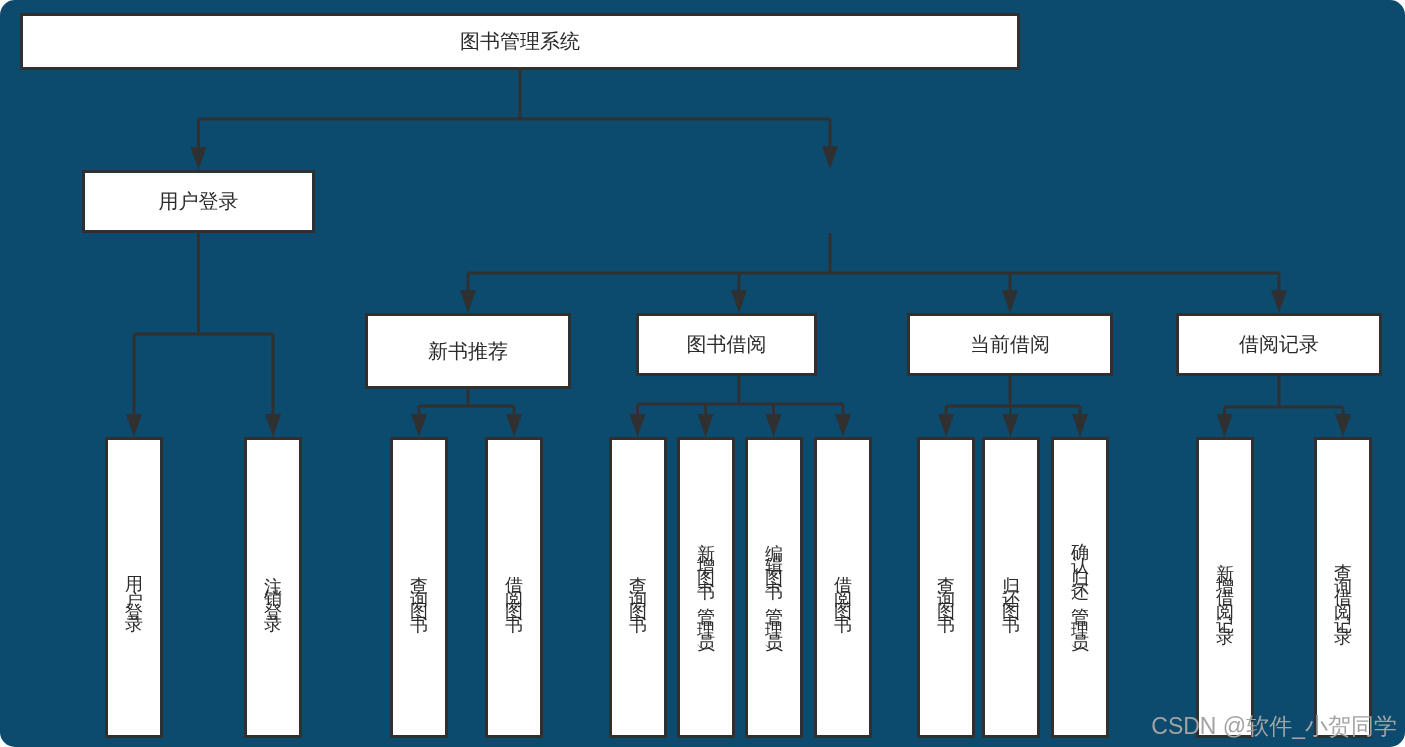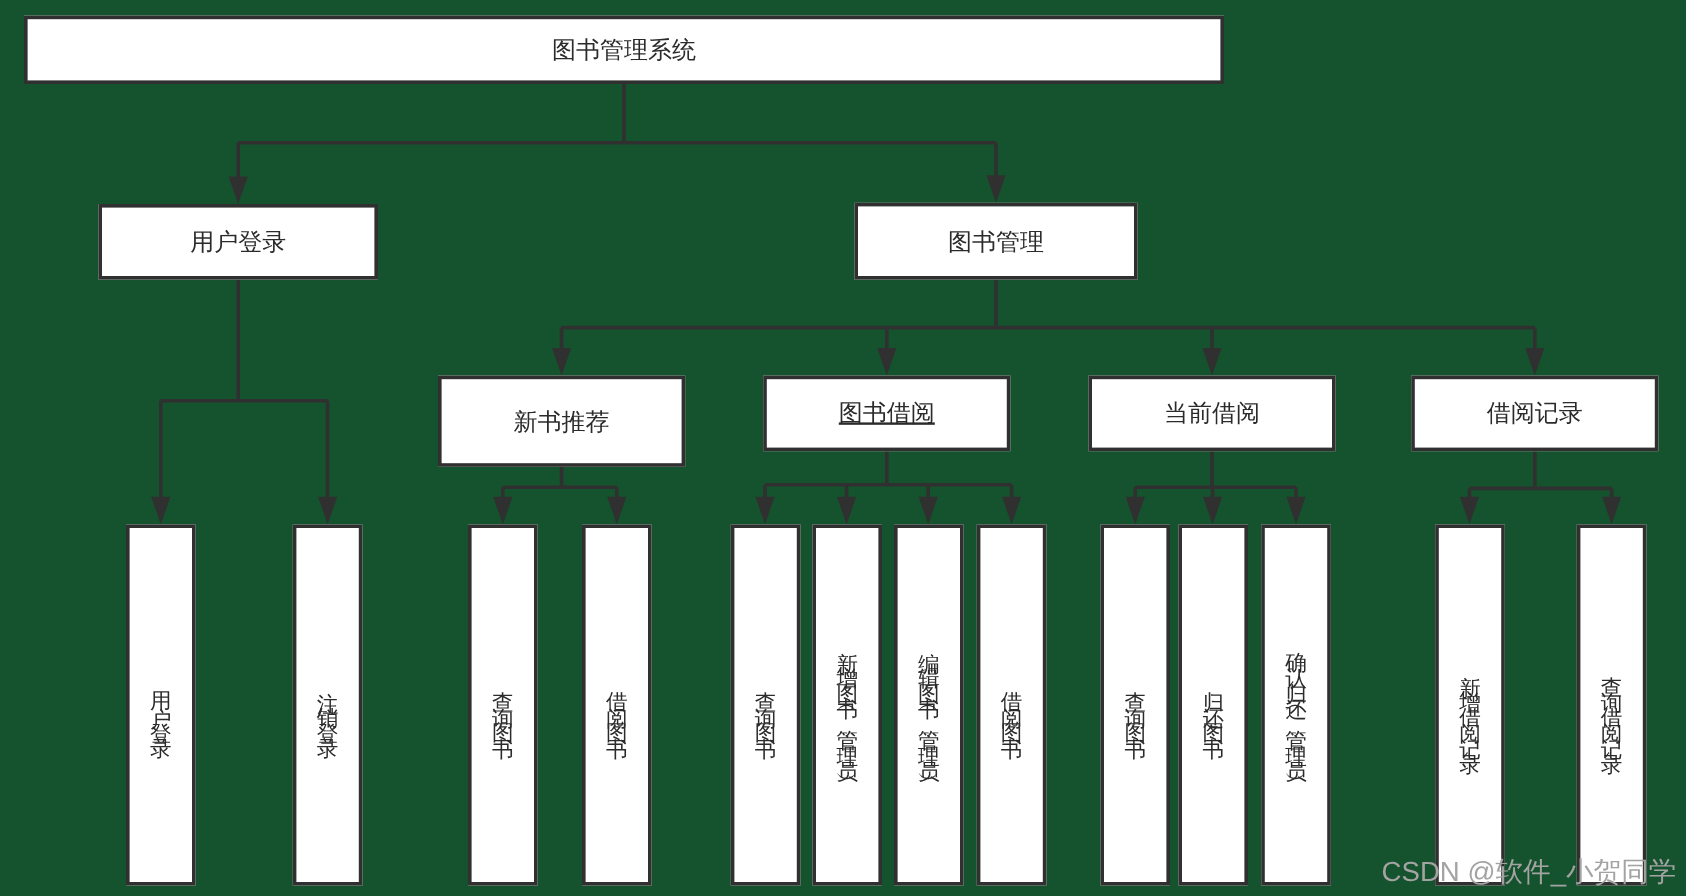--- a/index.html
+++ b/index.html
@@ -1,22 +1,23 @@
 <!DOCTYPE html>
 <html><head>
 <meta charset="utf-8">
 <style>
   html, body { margin: 0; padding: 0; background: #ffffff; }
   #canvas {
     position: relative;
     width: 1405px;
     height: 747px;
-    background: #14532d;
+    background: #0c4a6e;
     font-family: "Liberation Sans", "DejaVu Sans", sans-serif;
     overflow: hidden;
+    border-radius: 15px;
   }
   #wires {
     position: absolute;
     left: 0; top: 0;
     width: 1405px; height: 747px;
   }
   .box {
     position: absolute;
     box-sizing: border-box;
     border: 3px solid #303030;
@@ -101,24 +102,23 @@
       <polygon points="1002.5,414 1018.5,414 1010.5,437"></polygon>
       <polygon points="1072,414 1088,414 1080,437"></polygon>
       <polygon points="1216.5,414 1232.5,414 1224.5,437"></polygon>
       <polygon points="1335,414 1351,414 1343,437"></polygon>
     </g>
   </svg>
 
   <div class="box hbox" style="left:20px; top:13px; width:1000px; height:57px;">图书管理系统</div>
 
   <div class="box hbox" style="left:82px; top:170px; width:233px; height:63px;">用户登录</div>
-  <div class="box hbox" style="left:712px; top:169px; width:236px; height:64px;">图书管理</div>
 
   <div class="box hbox" style="left:365px; top:313px; width:206px; height:76px;">新书推荐</div>
-  <div class="box hbox" style="left:636px; top:313px; width:206px; height:63px;text-decoration:underline;">图书借阅</div>
+  <div class="box hbox" style="left:636px; top:313px; width:181px; height:63px;">图书借阅</div>
   <div class="box hbox" style="left:907px; top:313px; width:206px; height:63px;">当前借阅</div>
   <div class="box hbox" style="left:1176px; top:313px; width:206px; height:63px;">借阅记录</div>
 
   <div class="box vbox" style="left:105px; top:437px; width:58px; height:301px;">用户登录</div>
   <div class="box vbox" style="left:244px; top:437px; width:58px; height:301px;">注销登录</div>
 
   <div class="box vbox" style="left:390px; top:437px; width:58px; height:301px;">查询图书</div>
   <div class="box vbox" style="left:485px; top:437px; width:58px; height:301px;">借阅图书</div>
 
   <div class="box vbox" style="left:609px; top:437px; width:58px; height:301px;">查询图书</div>

